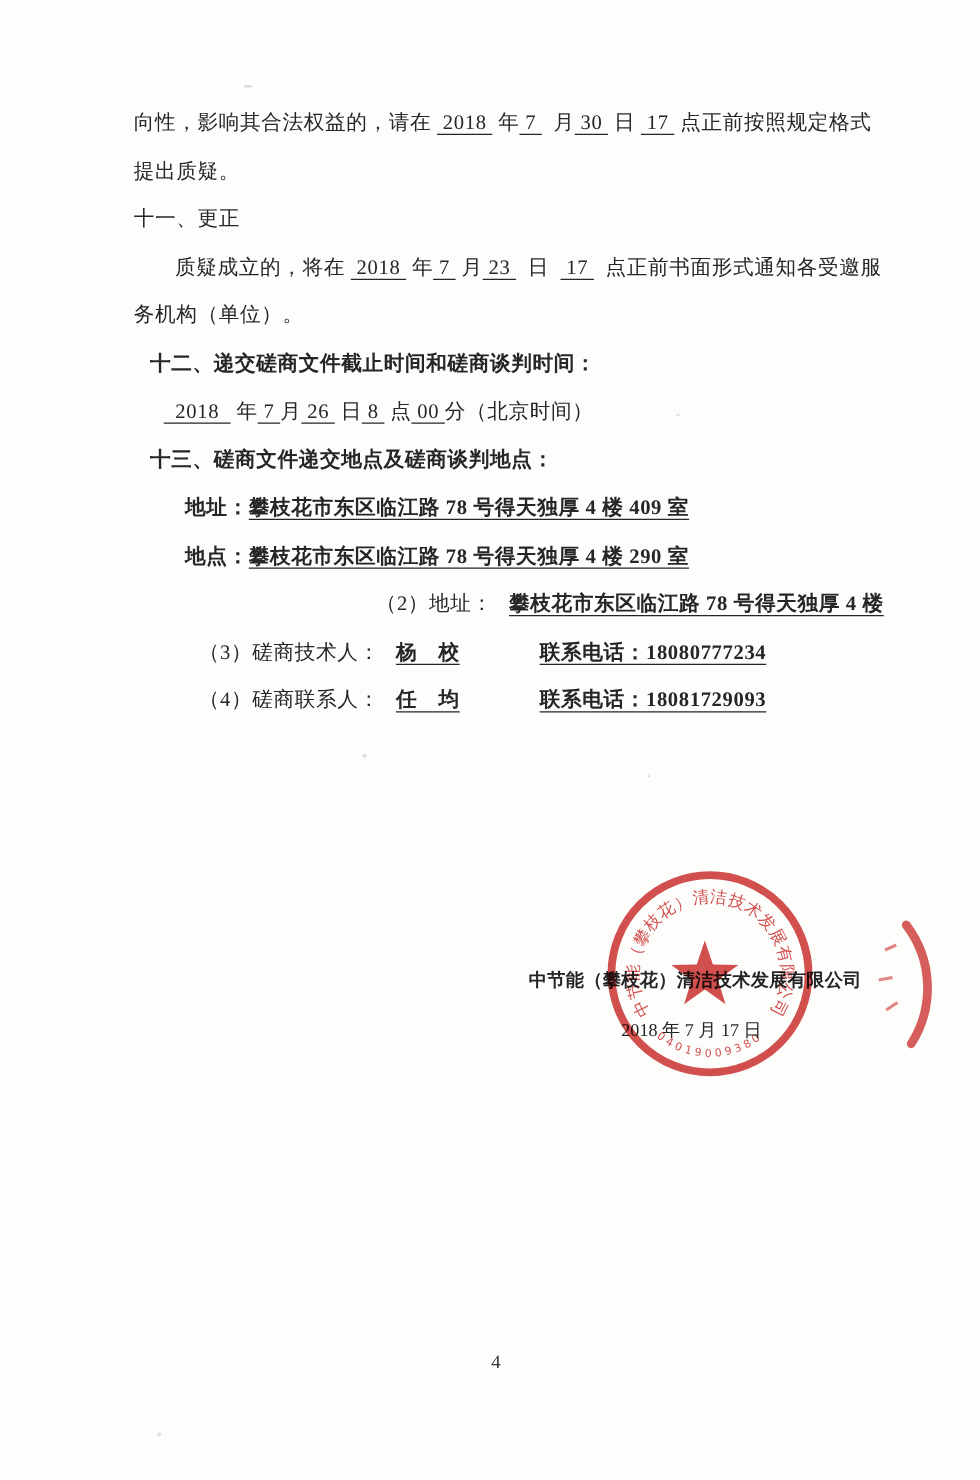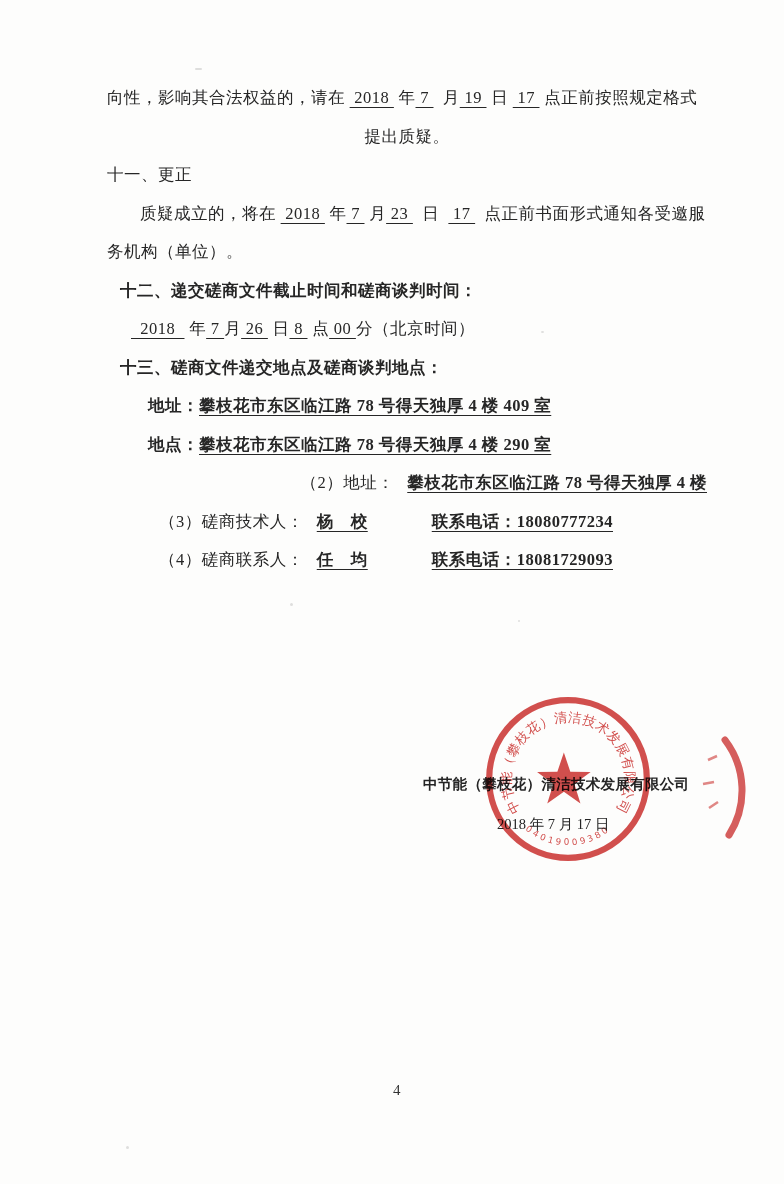--- a/index.html
+++ b/index.html
@@ -68,22 +68,22 @@
 
 <div class="page">
 
   <div class="speck sp1"></div>
   <div class="speck sp2"></div>
   <div class="speck sp3"></div>
   <div class="speck sp4"></div>
   <div class="speck sp5"></div>
 
   <div class="body-text">
-      <div class="line" style="padding-left: 0px;"><span class="seg">向性，影响其合法权益的，请在 </span><span class="seg u"> 2018 </span><span class="seg"> 年</span><span class="seg u"> 7 </span><span class="seg">  月</span><span class="seg u"> 19 </span><span class="seg"> 日 </span><span class="seg u"> 17 </span><span class="seg"> 点正前按照规定格式</span></div>
-      <div class="line" style="padding-left: 0px; text-align: center;"><span class="seg">提出质疑。</span></div>
+      <div class="line" style="padding-left: 0px;"><span class="seg">向性，影响其合法权益的，请在 </span><span class="seg u"> 2018 </span><span class="seg"> 年</span><span class="seg u"> 7 </span><span class="seg">  月</span><span class="seg u"> 30 </span><span class="seg"> 日 </span><span class="seg u"> 17 </span><span class="seg"> 点正前按照规定格式</span></div>
+      <div class="line" style="padding-left: 0px;"><span class="seg">提出质疑。</span></div>
       <div class="line" style="padding-left: 0px;"><span class="seg">十一、更正</span></div>
       <div class="line" style="padding-left: 33px;"><span class="seg">质疑成立的，将在 </span><span class="seg u"> 2018 </span><span class="seg"> 年</span><span class="seg u"> 7 </span><span class="seg"> 月</span><span class="seg u"> 23 </span><span class="seg">  日  </span><span class="seg u"> 17 </span><span class="seg">  点正前书面形式通知各受邀服</span></div>
       <div class="line" style="padding-left: 0px;"><span class="seg">务机构（单位）。</span></div>
       <div class="line b" style="padding-left: 0px;"><span class="seg">十二、递交磋商文件截止时间和磋商谈判时间：</span></div>
       <div class="line" style="padding-left: 24px;"><span class="seg u">  2018  </span><span class="seg"> 年</span><span class="seg u"> 7 </span><span class="seg">月</span><span class="seg u"> 26 </span><span class="seg"> 日</span><span class="seg u"> 8 </span><span class="seg"> 点</span><span class="seg u"> 00 </span><span class="seg">分（北京时间）</span></div>
       <div class="line b" style="padding-left: 0px;"><span class="seg">十三、磋商文件递交地点及磋商谈判地点：</span></div>
       <div class="line b" style="padding-left: 28px;"><span class="seg">地址：</span><span class="seg u">攀枝花市东区临江路 78 号得天独厚 4 楼 409 室</span></div>
       <div class="line b" style="padding-left: 28px;"><span class="seg">地点：</span><span class="seg u">攀枝花市东区临江路 78 号得天独厚 4 楼 290 室</span></div>
       <div class="line" style="padding-left: 52px; text-align: right;"><span class="seg">（2）地址：</span><span class="seg u b">攀枝花市东区临江路 78 号得天独厚 4 楼</span></div>
       <div class="line" style="padding-left: 52px;"><span class="seg">（3）磋商技术人：</span><span class="seg u b">杨　校</span><span class="seg">　　　</span><span class="seg u b">联系电话：18080777234</span></div>

